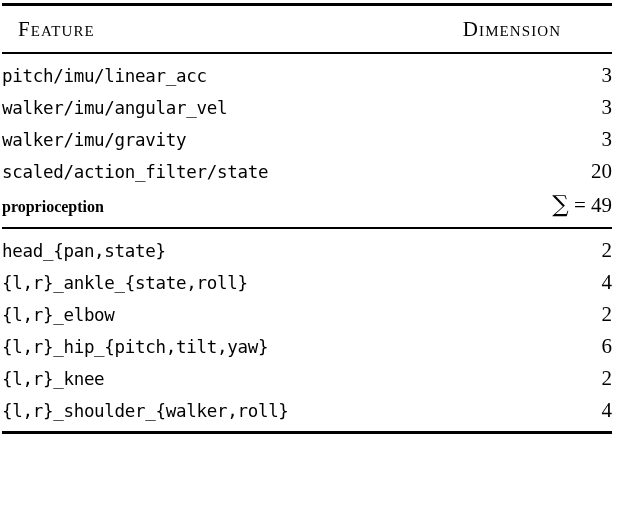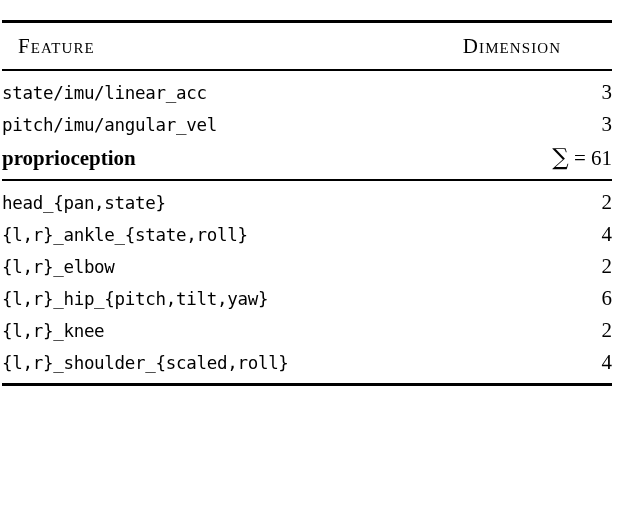--- a/index.html
+++ b/index.html
@@ -20,21 +20,21 @@
     position: relative;
     width: 620px;
     height: 516px;
     box-sizing: border-box;
   }
 
   table.booktabs {
     border-collapse: collapse;
     width: 610px;
     margin-left: 2px;
-    margin-top: 20px;
+    margin-top: 3px;
     table-layout: fixed;
   }
 
   table.booktabs td,
   table.booktabs th {
     padding: 0;
     border: 0;
     vertical-align: baseline;
   }
 
@@ -105,21 +105,21 @@
   
   tr.sum-row td {
     height: 33px;
     line-height: 33px;
   }
   td.feat-sum {
     text-align: left;
     padding-left: 16px;
     font-family: "Liberation Serif", "DejaVu Serif", serif;
     font-weight: bold;
-    font-size: 21px;
+    font-size: 16px;
   }
   td.dim-sum {
     text-align: right;
     padding-right: 10px;
     font-family: "Liberation Serif", "DejaVu Serif", serif;
     font-size: 21px;
     font-weight: normal;
   }
   .sigma {
     font-family: "DejaVu Serif", "Liberation Serif", serif;
@@ -147,30 +147,38 @@
         <th class="col-dim">Dimension</th>
       </tr>
       <tr class="rule-mid">
         <td colspan="2"></td>
       </tr>
       <tr class="spacer-sm">
         <td colspan="2"></td>
       </tr>
 
       <tr class="data-row">
-        <td class="feat">state/imu/linear_acc</td>
+        <td class="feat">pitch/imu/linear_acc</td>
         <td class="dim">3</td>
       </tr>
       <tr class="data-row">
-        <td class="feat">pitch/imu/angular_vel</td>
+        <td class="feat">walker/imu/angular_vel</td>
         <td class="dim">3</td>
+      </tr>
+      <tr class="data-row">
+        <td class="feat">walker/imu/gravity</td>
+        <td class="dim">3</td>
+      </tr>
+      <tr class="data-row">
+        <td class="feat">scaled/action_filter/state</td>
+        <td class="dim">20</td>
       </tr>
       <tr class="sum-row">
         <td class="feat-sum">proprioception</td>
-        <td class="dim-sum"><span class="sigma">∑</span> <span>=</span> <span>61</span></td>
+        <td class="dim-sum"><span class="sigma">∑</span> <span>=</span> <span>49</span></td>
       </tr>
 
       <tr class="spacer-xs">
         <td colspan="2"></td>
       </tr>
       <tr class="rule-mid">
         <td colspan="2"></td>
       </tr>
       <tr class="spacer-sm">
         <td colspan="2"></td>
@@ -190,21 +198,21 @@
       </tr>
       <tr class="data-row">
         <td class="feat">{l,r}_hip_{pitch,tilt,yaw}</td>
         <td class="dim">6</td>
       </tr>
       <tr class="data-row">
         <td class="feat">{l,r}_knee</td>
         <td class="dim">2</td>
       </tr>
       <tr class="data-row">
-        <td class="feat">{l,r}_shoulder_{scaled,roll}</td>
+        <td class="feat">{l,r}_shoulder_{walker,roll}</td>
         <td class="dim">4</td>
       </tr>
 
       <tr class="spacer-xs">
         <td colspan="2"></td>
       </tr>
       <tr class="rule-bottom">
         <td colspan="2"></td>
       </tr>
     </tbody>

